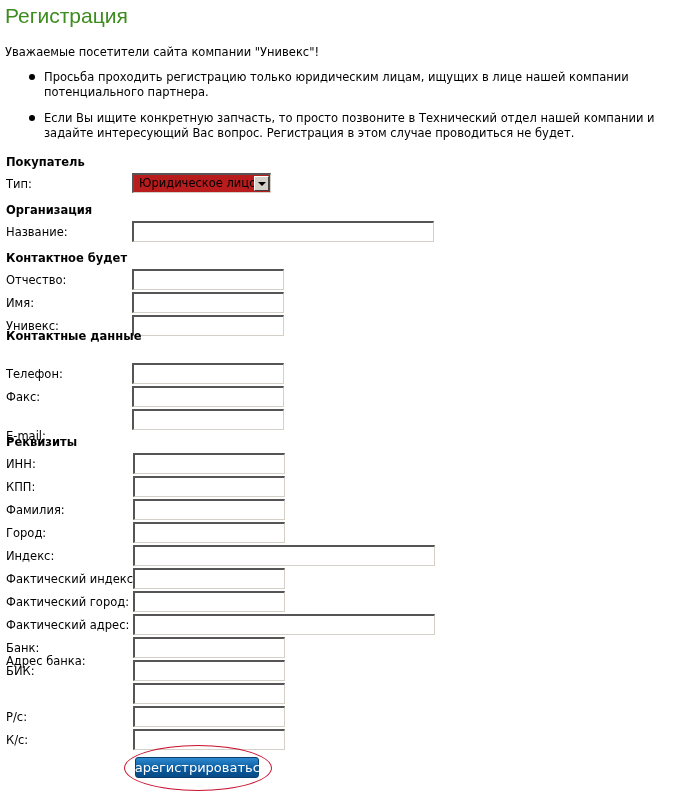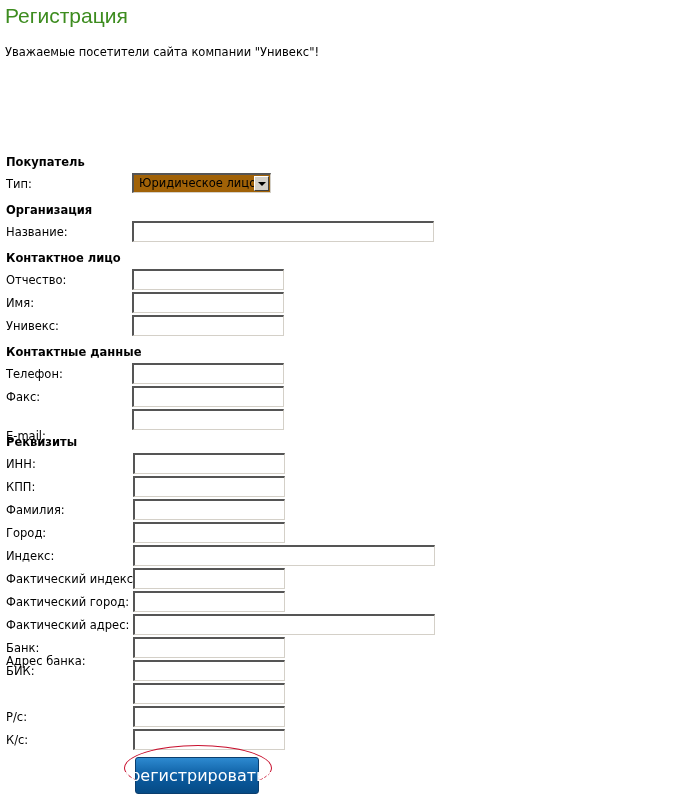--- a/index.html
+++ b/index.html
@@ -26,75 +26,83 @@
     border-top: 2px solid #555; border-left: 2px solid #555;
     border-right: 1px solid #d4d0c8; border-bottom: 1px solid #d4d0c8;
     background: #fff; box-sizing: content-box;
   }
   .field.wide { width: 295px; }
   .field.shift { left: 133px; }
   .select {
     position: absolute; left: 132px; top: 173px; width: 136px; height: 17px;
     border-top: 2px solid #555; border-left: 2px solid #555;
     border-right: 1px solid #d4d0c8; border-bottom: 1px solid #d4d0c8;
-    background: #a16207; font-size: 11.5px;
+    background: #b91c1c; font-size: 11.5px;
   }
   .select .val { position: absolute; left: 5px; top: 1px; }
   .select .arrow-btn {
     position: absolute; right: 1px; top: 1px; width: 15px; height: 15px;
     background: #d4d0c8; border-top: 1px solid #fff; border-left: 1px solid #fff;
     border-right: 1px solid #404040; border-bottom: 1px solid #404040; box-sizing: border-box;
   }
   .select .arrow-btn .tri {
     position: absolute; left: 3px; top: 5px; width: 0; height: 0;
     border-left: 4px solid transparent; border-right: 4px solid transparent; border-top: 4px solid #000;
   }
   .submit {
-    position: absolute; left: 135px; top: 757px; width: 124px; height: 37px;
+    position: absolute; left: 135px; top: 757px; width: 124px; height: 21px;
     background: linear-gradient(#2d8ad0, #0a5a9e 55%, #064b86);
     border: 1px solid #0b3e6e; border-radius: 3px; color: #fff;
-    font-size: 16px; font-family: "DejaVu Sans", sans-serif;
+    font-size: 13px; font-family: "DejaVu Sans", sans-serif;
     display: flex; align-items: center; justify-content: center; box-sizing: border-box;
   }
   .ellipse {
     position: absolute; left: 124px; top: 745px; width: 146px; height: 44px;
     border: 1px solid #c8102e; border-radius: 50%;
   }
 </style>
 </head>
 <body>
 
 <div class="title">Регистрация</div>
 <div class="intro">Уважаемые посетители сайта компании "Унивекс"!</div>
 
 <ul class="bullets">
+  <li>
+    <span class="dot"></span>
+    <span>Просьба проходить регистрацию только юридическим лицам, ищущих в лице нашей компании потенциального партнера.</span>
+  </li>
+  <li>
+    <span class="dot"></span>
+    <span>Если Вы ищите конкретную запчасть, то просто позвоните в Технический отдел нашей компании и задайте интересующий Вас вопрос. Регистрация в этом случае проводиться не будет.</span>
+  </li>
 </ul>
 
 <div class="section" style="top:155px">Покупатель</div>
 <div class="label" style="top:177px">Тип:</div>
 <div class="select">
   <span class="val">Юридическое лицо</span>
   <span class="arrow-btn">
       <span class="tri"></span>
     </span>
 </div>
 
 <div class="section" style="top:203px">Организация</div>
 <div class="label" style="top:225px">Название:</div>
 <input class="field wide" style="top: 221px;" value="">
 
-<div class="section" style="top:251px">Контактное лицо</div>
+<div class="section" style="top:251px">Контактное будет</div>
 <div class="label" style="top:273px">Отчество:</div>
 <input class="field" style="top: 269px;" value="">
 <div class="label" style="top:296px">Имя:</div>
 <input class="field" style="top: 292px;" value="">
 <div class="label" style="top:319px">Унивекс:</div>
 <input class="field" style="top: 315px;" value="">
 
-<div class="section" style="top:345px">Контактные данные</div>
+<div class="section" style="top:329px">Контактные данные</div>
 <div class="label" style="top:367px">Телефон:</div>
 <input class="field" style="top: 363px;" value="">
 <div class="label" style="top:390px">Факс:</div>
 <input class="field" style="top: 386px;" value="">
 <div class="label" style="top:429px">E-mail:</div>
 <input class="field" style="top: 409px;" value="">
 
 <div class="section" style="top:435px">Реквизиты</div>
 
 <div class="label" style="top:457px">ИНН:</div>

